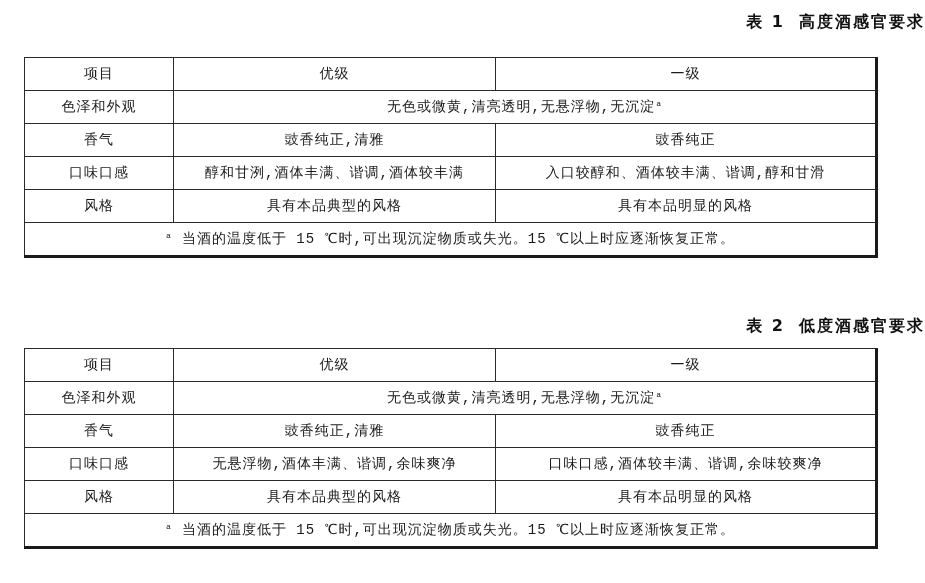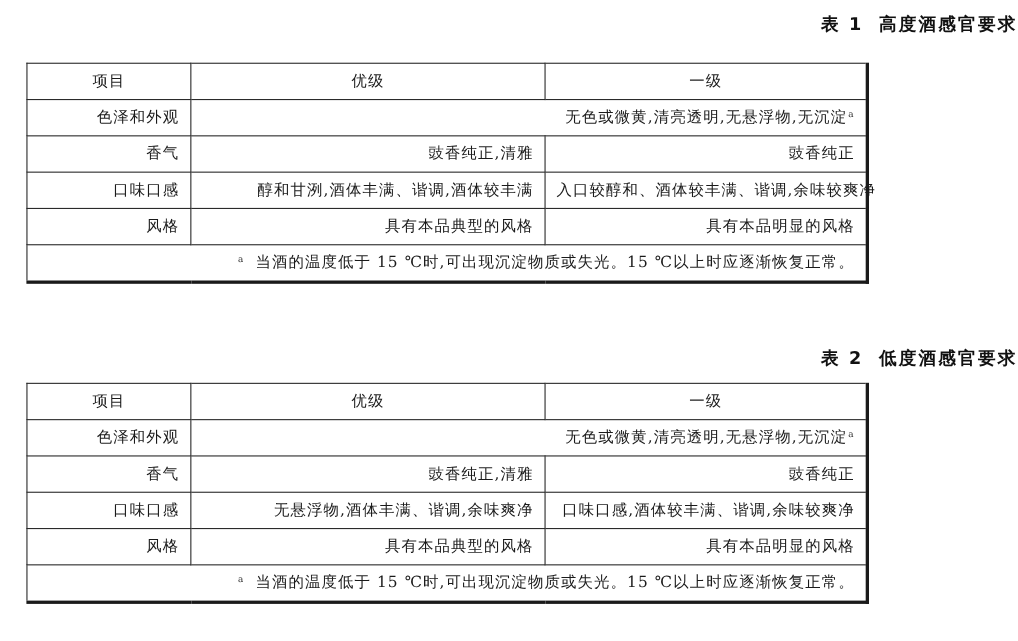--- a/index.html
+++ b/index.html
@@ -23,35 +23,36 @@
     font-family: "DejaVu Sans", "Liberation Sans", sans-serif;
     font-weight: bold;
     font-size: 16px;
     letter-spacing: 2px;
     color: #111;
   }
   .caption .num { margin-right: 14px; }
   .std-table {
     position: absolute;
     left: 24px;
-    width: 766px;
+    width: 854px;
     border-collapse: collapse;
     table-layout: fixed;
     font-size: 14px;
     border-top: 1.5px solid #555;
     border-left: 1.5px solid #555;
     border-right: 3px solid #1a1a1a;
     border-bottom: 3px solid #1a1a1a;
+    font-family: Liberation Mono, monospace;
   }
   .std-table td, .std-table th {
     border: 1.5px solid #2a2a2a;
     padding: 0 10px;
     height: 32px;
     font-weight: normal;
-    text-align: right;
+    text-align: center;
     white-space: nowrap;
     letter-spacing: 1px;
   }
   .std-table th { text-align: center; }
   .std-table .col-item { width: 149px; }
   .std-table .col-top { width: 322px; }
   .std-table .footnote-cell {
   }
   sup.mark {
     font-size: 8px;
@@ -86,21 +87,21 @@
     <td colspan="2"><span>无色或微黄,清亮透明,无悬浮物,无沉淀</span><sup class="mark">a</sup></td>
   </tr>
   <tr>
     <td>香气</td>
     <td>豉香纯正,清雅</td>
     <td>豉香纯正</td>
   </tr>
   <tr>
     <td>口味口感</td>
     <td>醇和甘洌,酒体丰满、谐调,酒体较丰满</td>
-    <td>入口较醇和、酒体较丰满、谐调,余味较爽净</td>
+    <td>入口较醇和、酒体较丰满、谐调,醇和甘滑</td>
   </tr>
   <tr>
     <td>风格</td>
     <td>具有本品典型的风格</td>
     <td>具有本品明显的风格</td>
   </tr>
   <tr>
     <td colspan="3" class="footnote-cell"><sup class="mark">a</sup><span>当酒的温度低于 15 ℃时,可出现沉淀物质或失光。15 ℃以上时应逐渐恢复正常。</span></td>
   </tr>
 </tbody>

